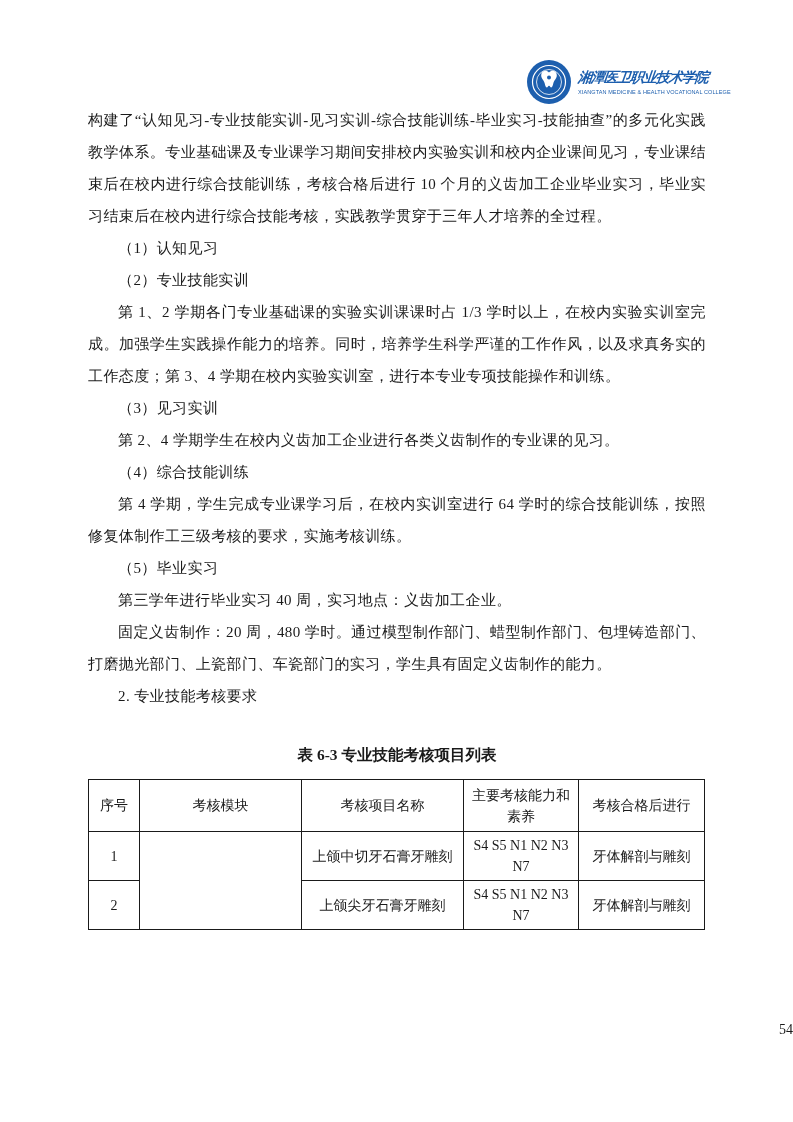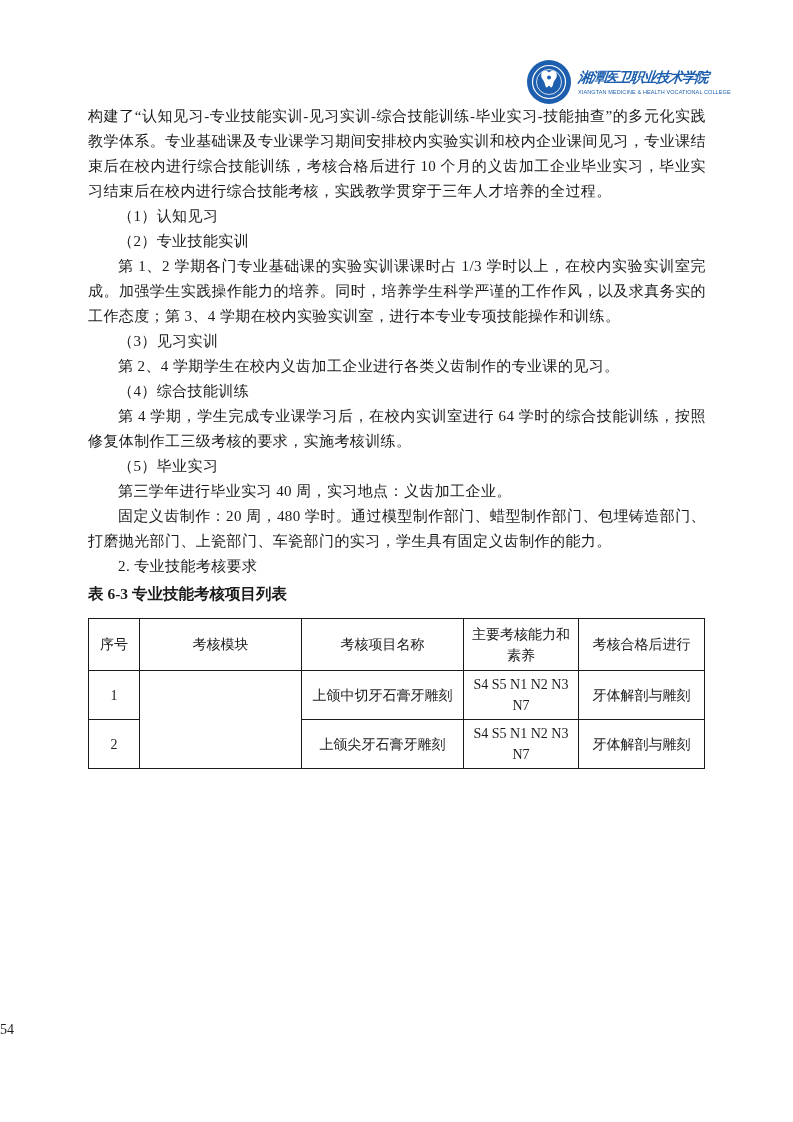--- a/index.html
+++ b/index.html
@@ -47,29 +47,30 @@
 
   
   .content {
     position: absolute;
     top: 104px;
     left: 88px;
     width: 618px;
   }
   .content p {
     font-size: 15px;
-    line-height: 25px;
+    line-height: 32px;
     letter-spacing: 0.4px;
     text-align: justify;
   }
   .content p.ind { text-indent: 2em; }
 
   
   .tbl-title {
-    margin-top: 0;
+    margin-top: 28px;
+    text-align: center;
     font-size: 15.5px;
     font-weight: bold;
     line-height: 29px;
   }
   table.assess {
     margin-top: 10px;
     border-collapse: collapse;
     width: 616px;
     table-layout: fixed;
     font-size: 14px;
@@ -85,21 +86,21 @@
   }
   table.assess th { height: 52px; }
   table.assess td { height: 37px; }
 
   
   .page-number {
     position: absolute;
     top: 1022px;
     left: 0;
     width: 100%;
-    text-align: left;
+    text-align: right;
     font-size: 14px;
   }
 </style>
 </head>
 <body>
 
 <div class="page">
 
   <div class="logo">
     <svg class="logo-emblem" viewBox="0 0 46 46" xmlns="http://www.w3.org/2000/svg">

